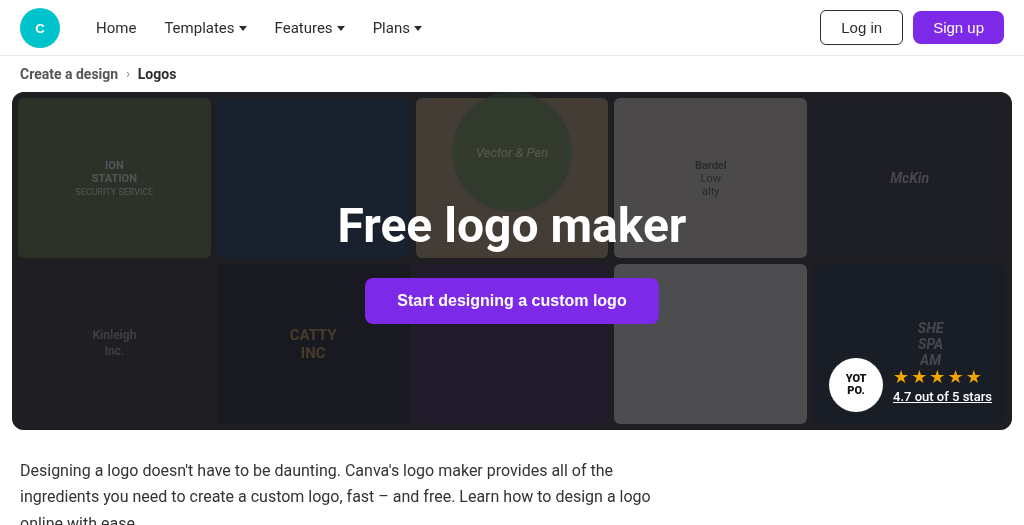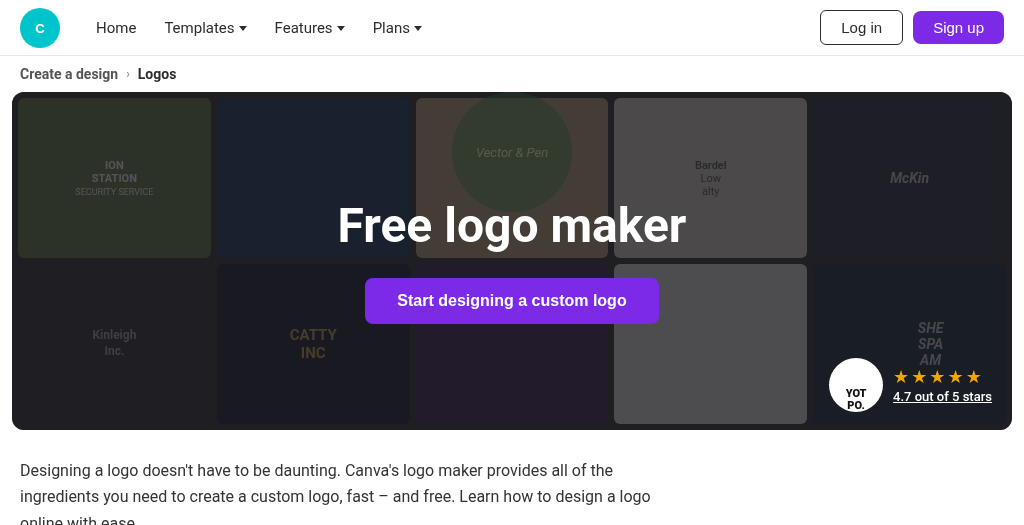--- a/index.html
+++ b/index.html
@@ -185,21 +185,21 @@
       display: flex;
       align-items: center;
       gap: 10px;
     }
     .yotpo-logo {
       width: 54px;
       height: 54px;
       border-radius: 50%;
       background: #fff;
       display: flex;
-      align-items: flex-end;
+      align-items: center;
       justify-content: center;
       font-size: 11px;
       font-weight: 900;
       color: #111;
       line-height: 1.1;
       text-align: center;
       flex-shrink: 0;
     }
     .yotpo-rating {
       display: flex;

